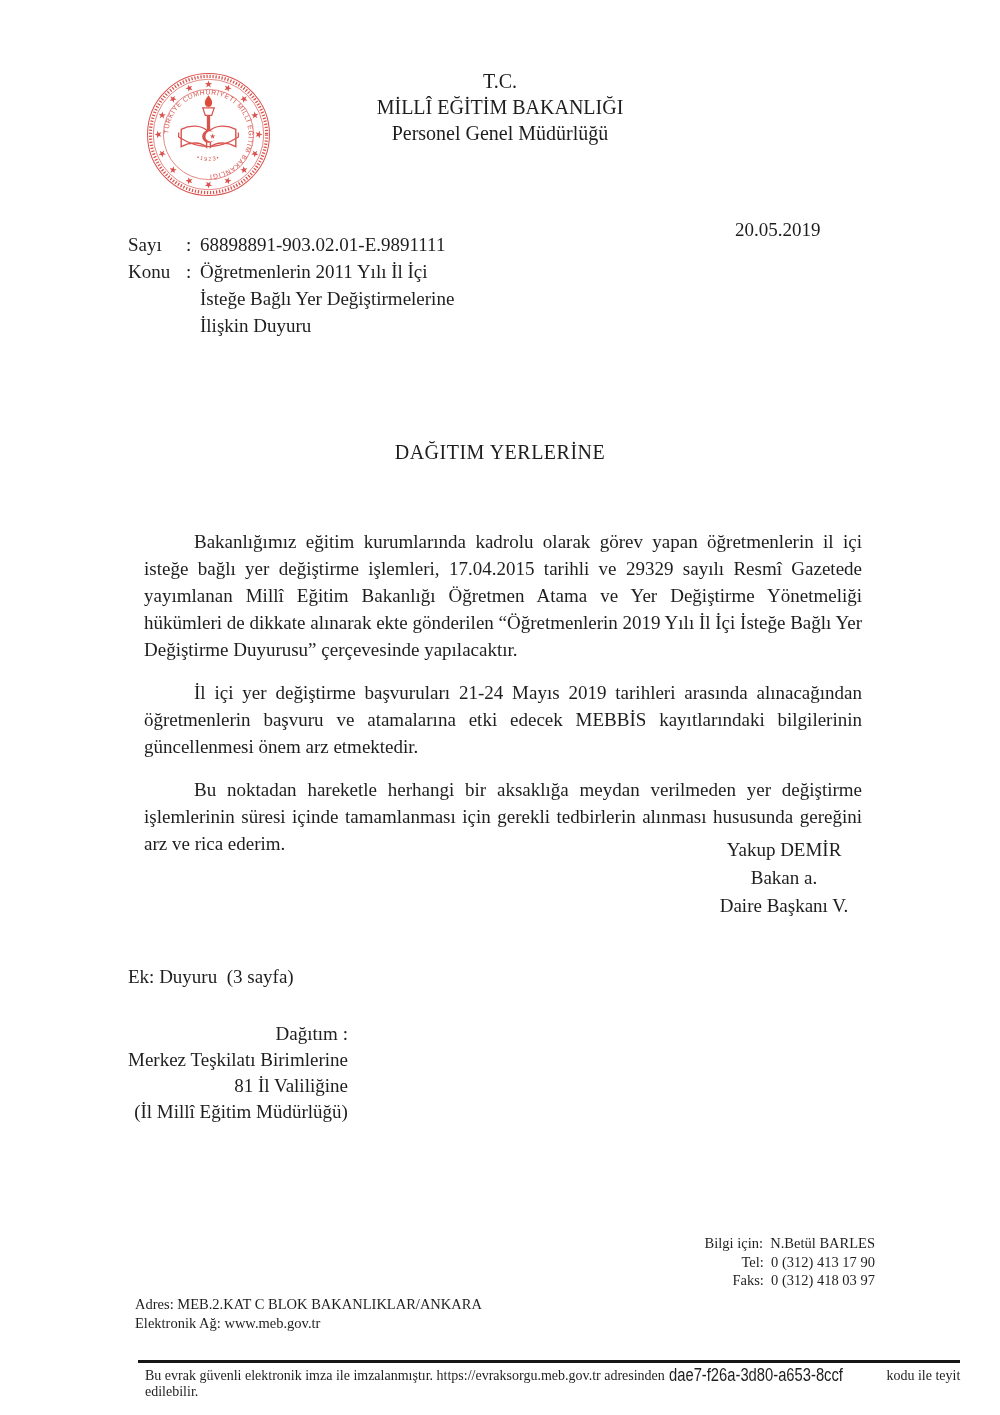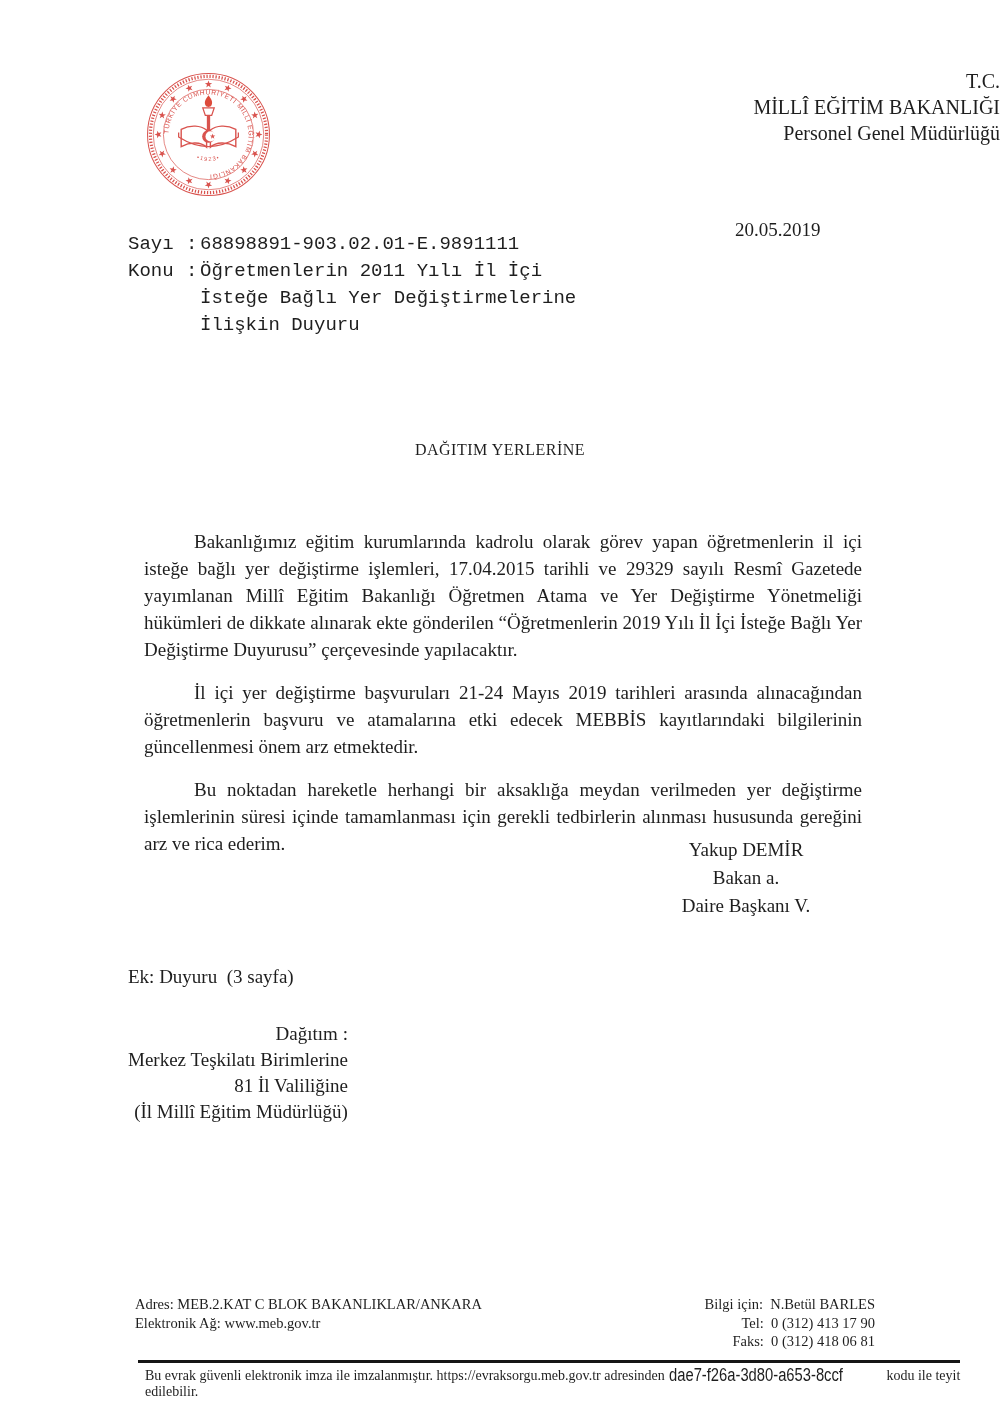--- a/index.html
+++ b/index.html
@@ -8,44 +8,44 @@
     background:#ffffff;color:#1e1e1e;
     font-family:"Liberation Serif","DejaVu Serif",serif;
     overflow:hidden;
   }
   .abs{position:absolute;}
   .pre{white-space:pre-wrap;}
 
   
   .seal{left:145px;top:71px;width:127px;height:127px;}
   .seal text{font-family:"Liberation Sans","DejaVu Sans",sans-serif;}
-  .header-text{left:0;right:0;top:68px;text-align:right;font-size:20px;line-height:26px;}
+  .header-text{left:0;right:0;top:68px;text-align:center;font-size:20px;line-height:26px;}
 
   
   .meta{left:128px;top:231px;font-size:19px;line-height:27px;}
-  .meta-grid{display:grid;grid-template-columns:58px 14px auto;font-family:Liberation Mono, monospace;}
+  .meta-grid{display:grid;grid-template-columns:58px 14px auto;}
   .date{left:735px;top:219px;font-size:19px;}
 
   
-  .dist-heading{left:0;right:0;top:441px;text-align:center;font-size:16px;letter-spacing:0.5px;}
+  .dist-heading{left:0;right:0;top:441px;text-align:center;font-size:20px;letter-spacing:0.5px;}
 
   
   .body-text{left:128px;top:512px;width:750px;font-size:19px;line-height:27px;text-align:justify;}
   .body-text p{margin:16px;text-indent:50px;}
 
   
-  .signature{left:626px;top:836px;width:240px;text-align:center;font-size:19px;line-height:28px;}
+  .signature{left:664px;top:836px;width:240px;text-align:center;font-size:19px;line-height:28px;}
 
   
   .ek-line{left:128px;top:966px;font-size:19px;}
   .distribution{left:128px;top:1021px;font-size:19px;line-height:26px;text-align:right;}
 
   
   .footer-left{left:135px;top:1295px;font-size:14.5px;line-height:18.5px;}
-  .footer-right{right:125px;top:1295px;font-size:14.5px;line-height:18.5px;text-align:right;}
+  .footer-right{right:125px;top:1234px;font-size:14.5px;line-height:18.5px;text-align:right;}
   .footer-rule{left:138px;top:1360px;width:822px;height:3px;background:#161616;}
 
   
   .verification{left:145px;top:1368px;width:840px;font-size:14px;}
   .verify-code{
     display:inline-block;
     font-family:"Liberation Sans","DejaVu Sans",sans-serif;
     font-size:18px;line-height:14px;
     transform:scaleX(0.82);transform-origin:left center;
     margin:0 2px 0 4px;vertical-align:-1px;
@@ -159,21 +159,21 @@
     <div>(İl Millî Eğitim Müdürlüğü)</div>
   </div>
 
   <div class="abs footer-left">
     <div class="pre">Adres: MEB.2.KAT C BLOK BAKANLIKLAR/ANKARA</div>
     <div class="pre">Elektronik Ağ: www.meb.gov.tr</div>
   </div>
   <div class="abs footer-right">
     <div class="pre">Bilgi için:  N.Betül BARLES</div>
     <div class="pre">Tel:  0 (312) 413 17 90</div>
-    <div class="pre">Faks:  0 (312) 418 06 81</div>
+    <div class="pre">Faks:  0 (312) 418 03 97</div>
   </div>
 
   <div class="abs footer-rule"></div>
 
   <div class="abs verification">
     <span>Bu evrak güvenli elektronik imza ile imzalanmıştır. https://evraksorgu.meb.gov.tr adresinden</span><span class="verify-code">dae7-f26a-3d80-a653-8ccf</span> <span>kodu ile teyit edilebilir.</span>
   </div>
 
 </div>
 

